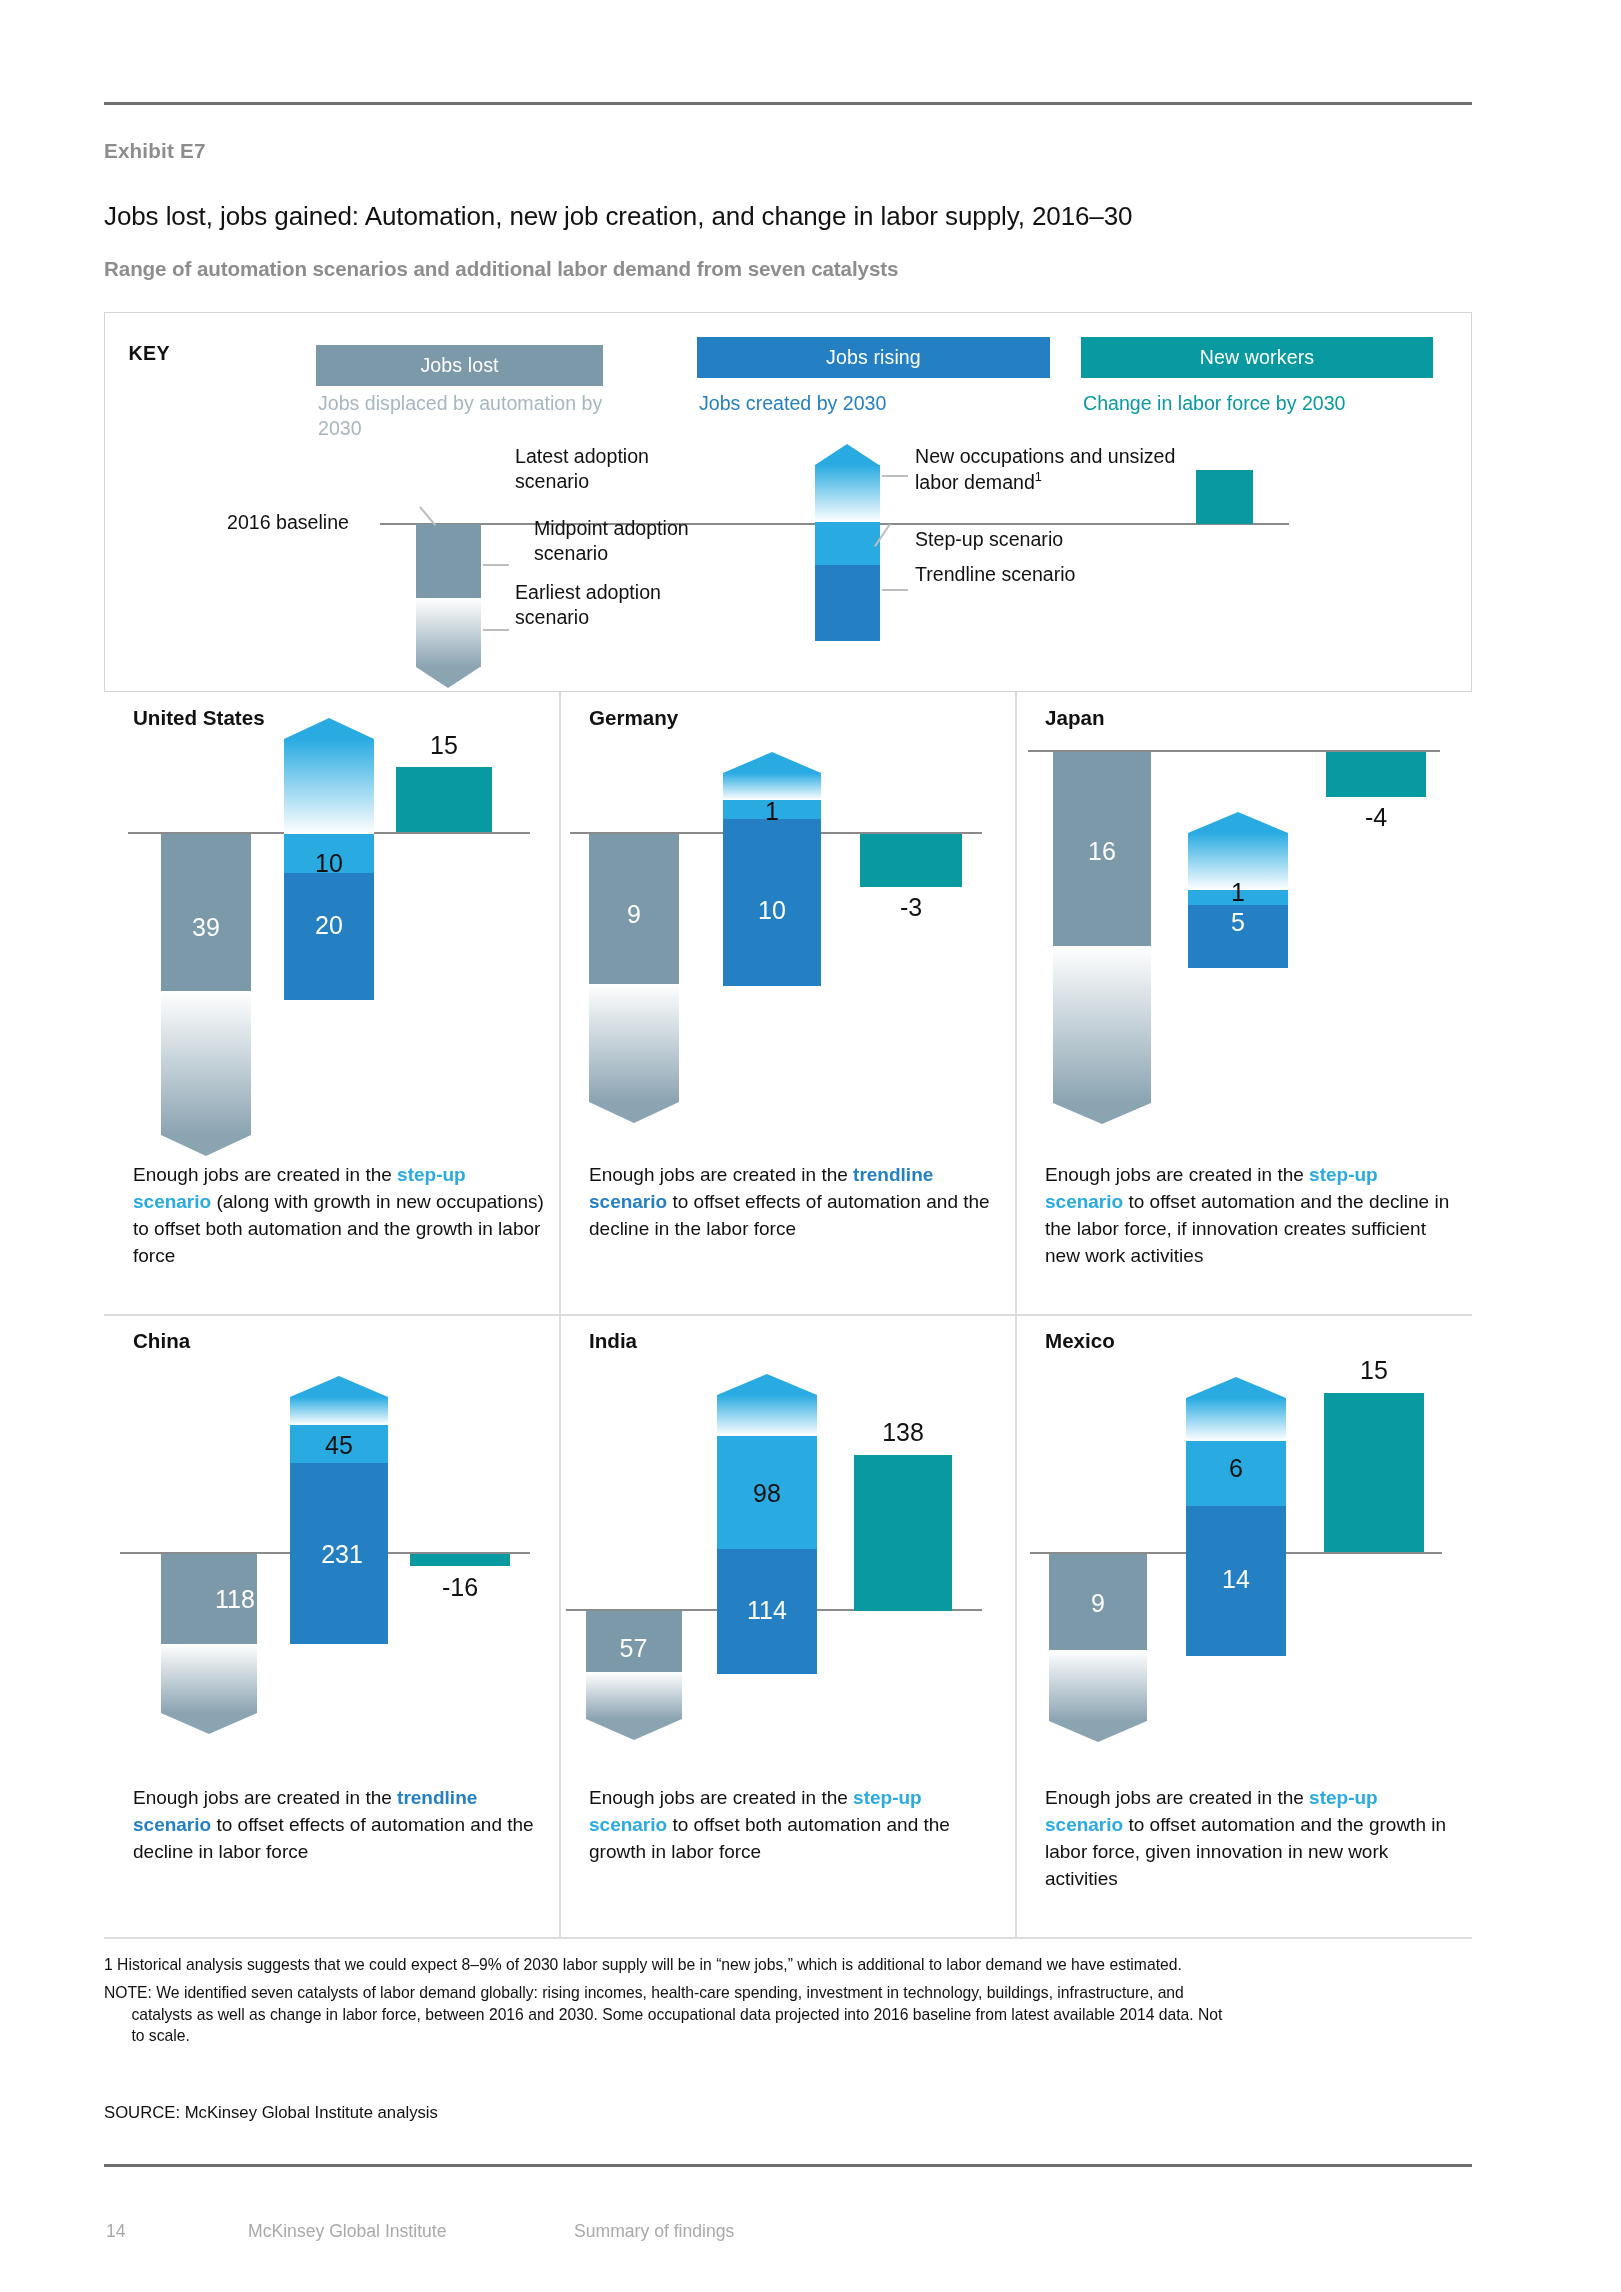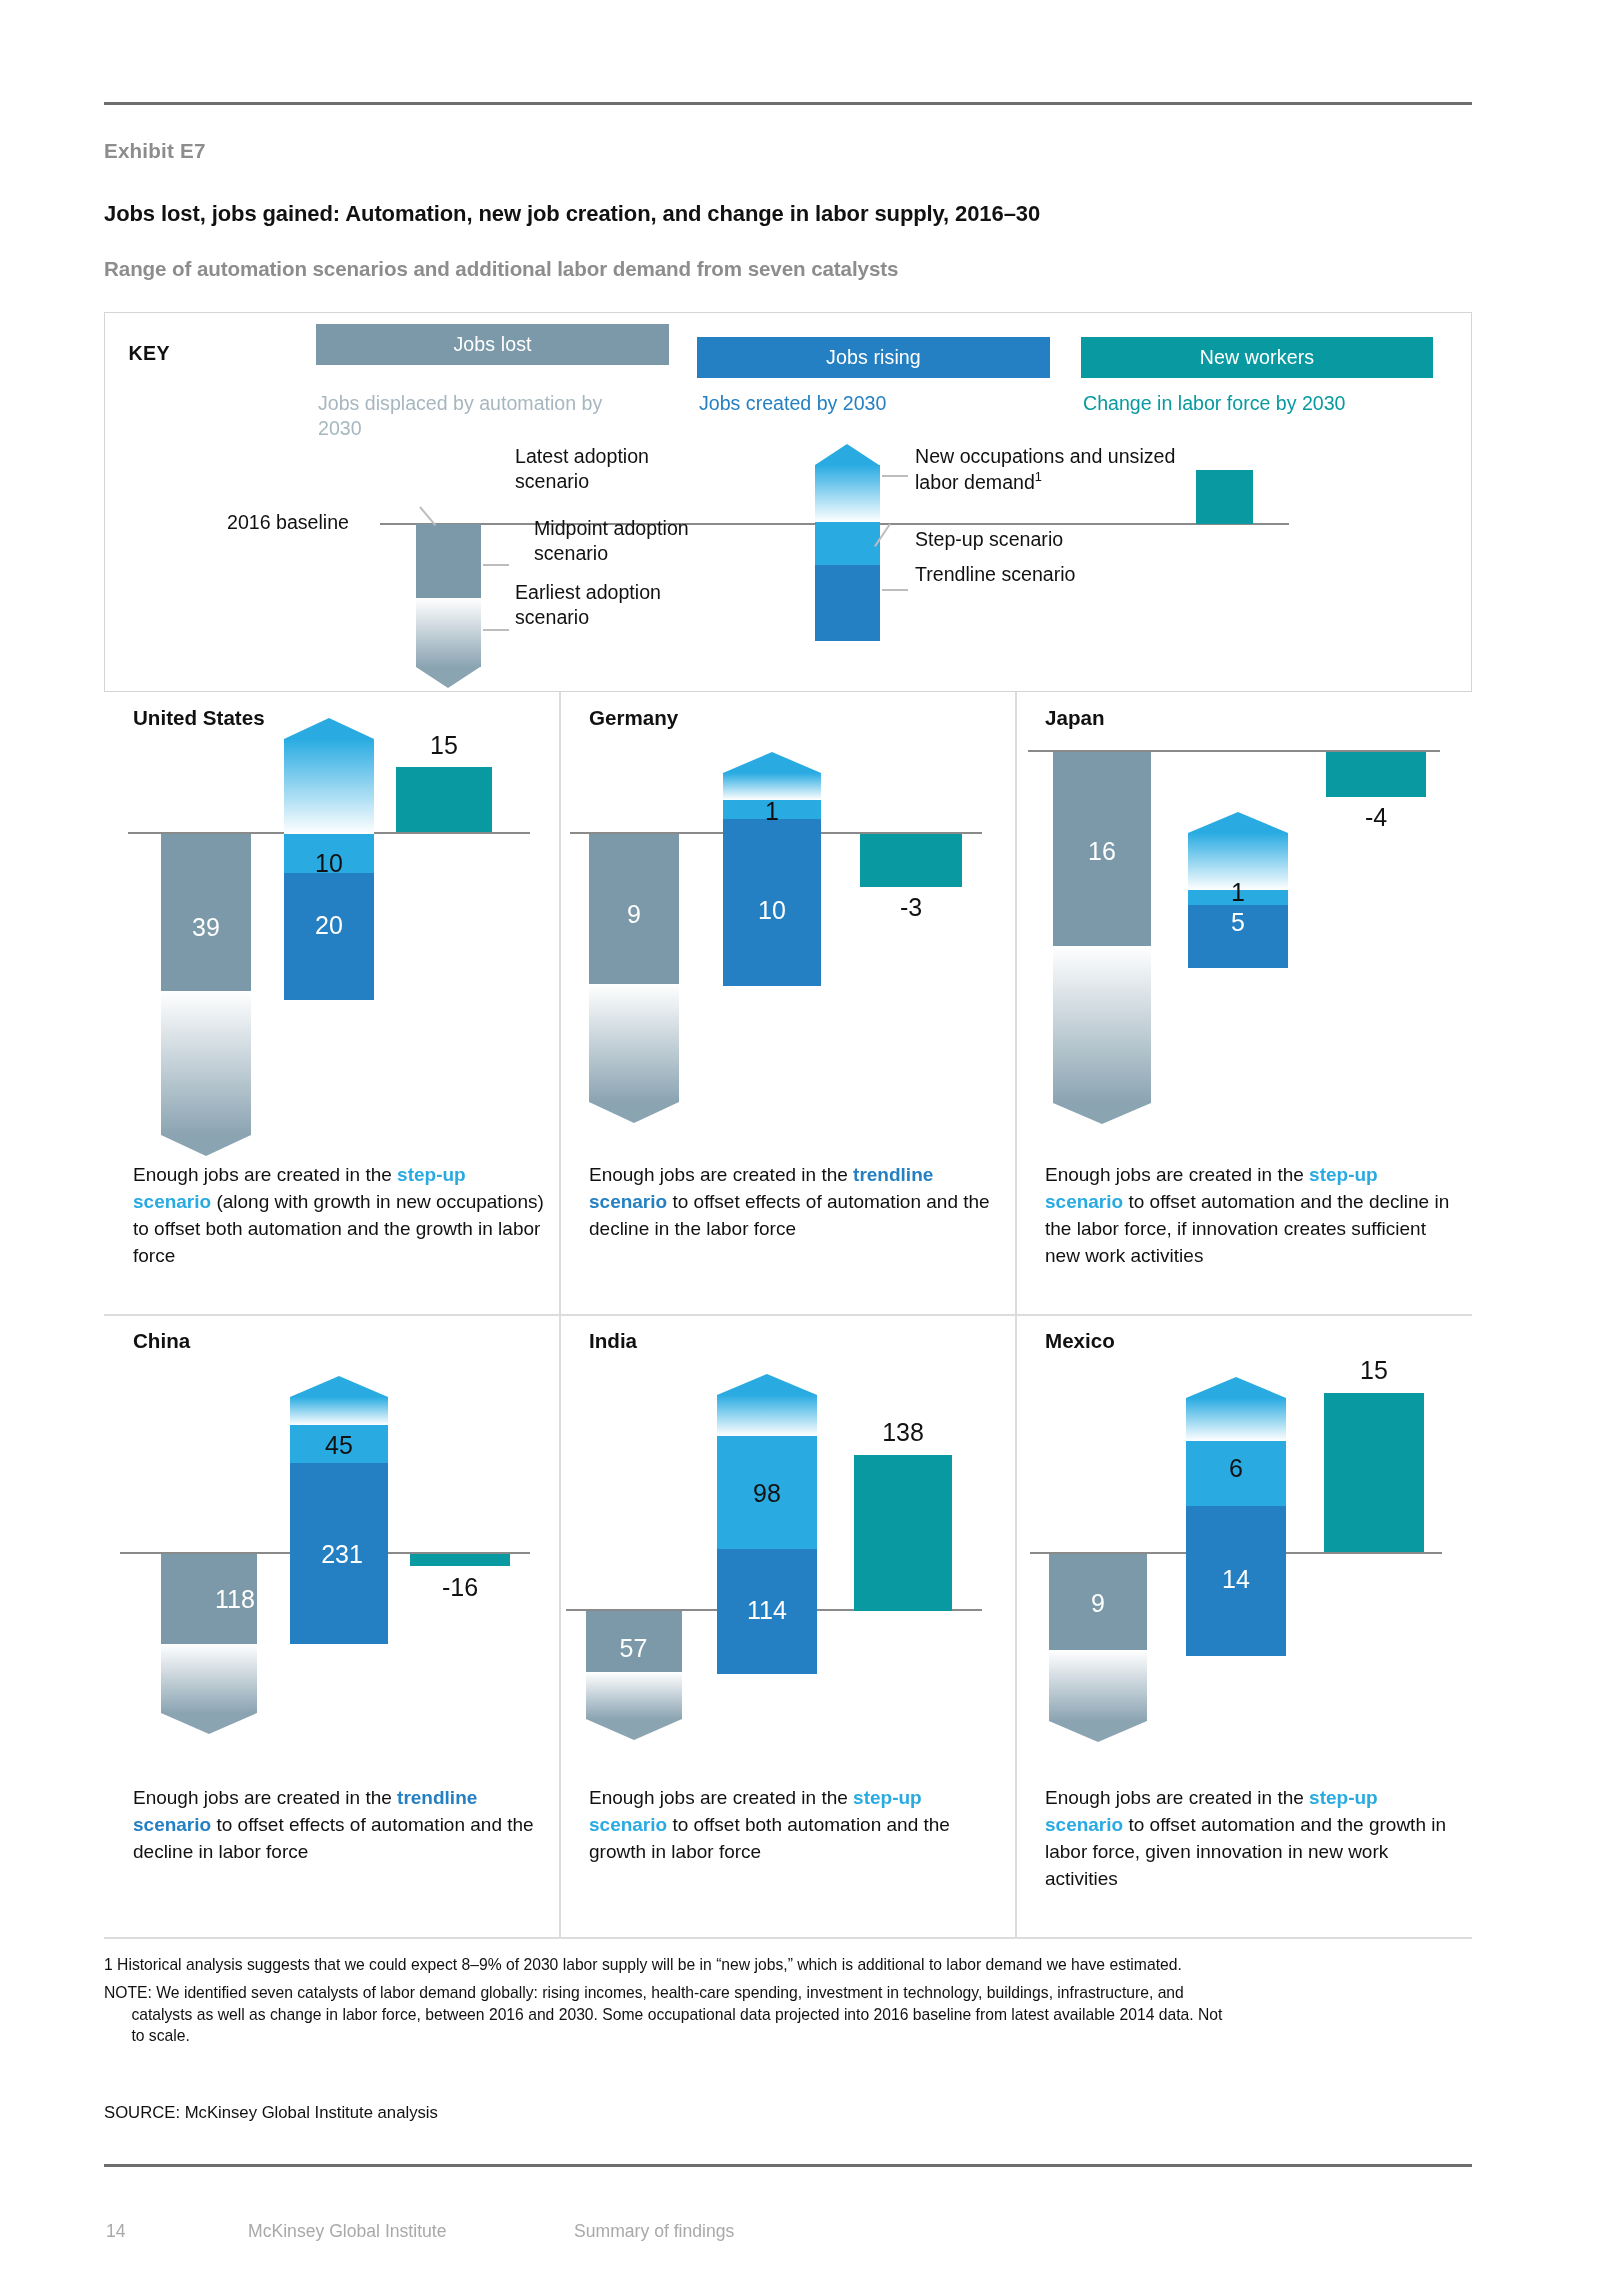--- a/index.html
+++ b/index.html
@@ -7,29 +7,29 @@
     width:1621px;height:2293px;
     font-family:"Liberation Sans", sans-serif;
     color:#111;
     -webkit-font-smoothing:antialiased;
   }
   .page{position:relative;width:1621px;height:2293px;box-sizing:border-box;}
 
   
   .top-rule{position:absolute;left:104px;top:102px;width:1368px;height:2.9px;background:#6e6e6e;}
   .exhibit-id{position:absolute;left:104px;top:139px;font-size:20.6px;color:#8d8d8d;font-weight:700;letter-spacing:0.2px;}
-  .main-title{position:absolute;left:104px;top:201px;font-size:22px;font-weight:700;color:#111;letter-spacing:-0.1px;}
+  .main-title{position:absolute;left:104px;top:201px;font-size:26px;font-weight:400;color:#111;letter-spacing:-0.1px;}
   .subtitle{position:absolute;left:104px;top:257px;font-size:20.6px;color:#8d8d8d;font-weight:700;letter-spacing:-0.1px;}
 
   
   .keybox{position:absolute;left:104px;top:312px;width:1368px;height:380px;border:1.5px solid #d4d4d4;box-sizing:border-box;background:#fff;}
   .key-label{position:absolute;left:23.5px;top:29px;font-size:19.6px;font-weight:700;color:#111;letter-spacing:0.4px;}
 
   .kb{position:absolute;height:41px;display:flex;align-items:center;justify-content:center;color:#fff;font-size:19.6px;letter-spacing:0.1px;}
-  .kb-lost{left:211px;top:11px;width:353px;background:#7b99a8;}
+  .kb-lost{left:211px;top:32px;width:287px;background:#7b99a8;}
   .kb-gained{left:592px;top:23.5px;width:353px;background:#2580c3;}
   .kb-new{left:976px;top:23.5px;width:352px;background:#089aa0;}
 
   .kcap{position:absolute;font-size:19.6px;line-height:1.26;}
   .kcap-lost{left:213px;top:78px;width:333px;color:#a7b7c0;}
   .kcap-gained{left:594px;top:78px;width:343px;color:#2580c3;}
   .kcap-new{left:978px;top:78px;width:363px;color:#089aa0;}
 
   
   .key-baseline-left{position:absolute;left:275px;top:210px;width:392px;height:2px;background:#8a8a8a;}

